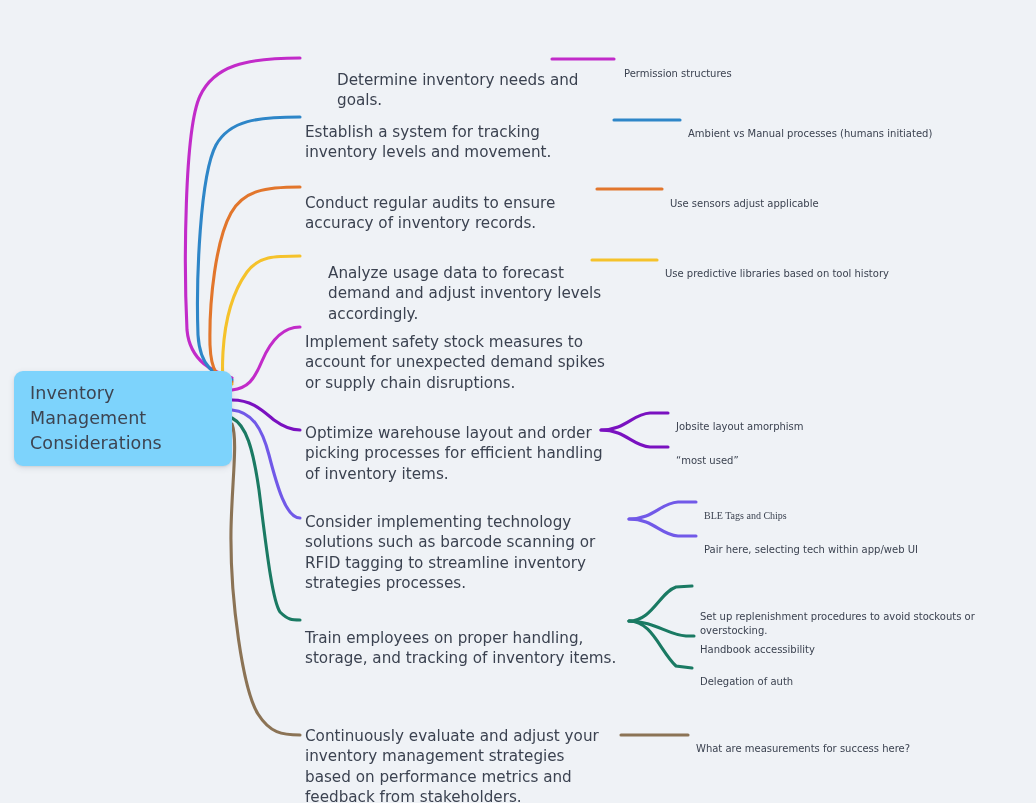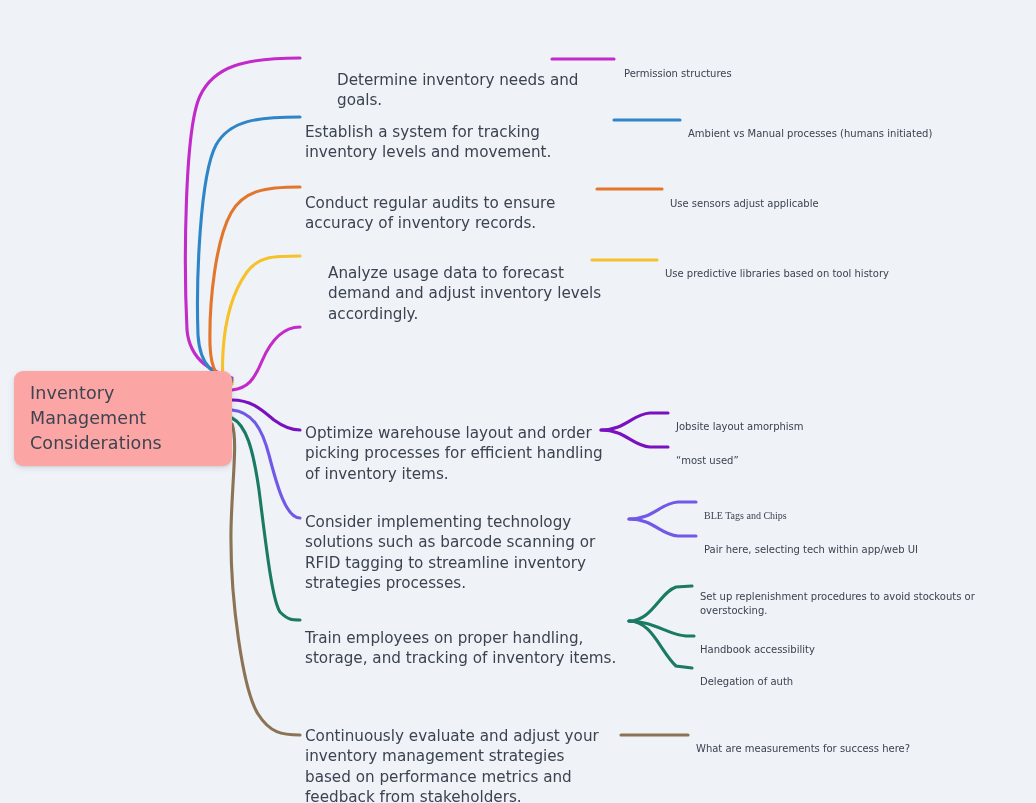--- a/index.html
+++ b/index.html
@@ -21,21 +21,21 @@
     width: 1036px;
     height: 803px;
     pointer-events: none;
   }
   .root-node {
     position: absolute;
     left: 14px;
     top: 371px;
     width: 218px;
     min-height: 68px;
-    background: #fca5a5;
+    background: #7dd3fc;
     border-radius: 9px;
     box-shadow: 0 2px 6px rgba(60,70,90,0.13), 0 1px 2px rgba(60,70,90,0.10);
     display: flex;
     align-items: center;
     box-sizing: border-box;
     padding: 10px 14px 10px 16px;
     z-index: 3;
   }
   .root-label {
     font-size: 17.5px;
@@ -121,20 +121,23 @@
   </div>
 
   <div class="branch-node" style="left:305px; top:173px; width:295px;">
     <span>Conduct regular audits to ensure accuracy of inventory records.</span>
   </div>
 
   <div class="branch-node" style="left:305px; top:243px; width:290px;margin-left:23px;">
     <span>Analyze usage data to forecast demand and adjust inventory levels accordingly.</span>
   </div>
 
+  <div class="branch-node" style="left:305px; top:312px; width:315px;">
+    <span>Implement safety stock measures to account for unexpected demand spikes or supply chain disruptions.</span>
+  </div>
 
   <div class="branch-node" style="left:305px; top:403px; width:300px;">
     <span>Optimize warehouse layout and order picking processes for efficient handling of inventory items.</span>
   </div>
 
   <div class="branch-node" style="left:305px; top:492px; width:325px;">
     <span>Consider implementing technology solutions such as barcode scanning or RFID tagging to streamline inventory strategies processes.</span>
   </div>
 
   <div class="branch-node" style="left:305px; top:608px; width:325px;">
@@ -170,21 +173,21 @@
   </div>
 
   <div class="leaf-node" style="left:704px; top:495px; width:230px;font-family:Liberation Serif, serif;">
     <span>BLE Tags and Chips</span>
   </div>
 
   <div class="leaf-node" style="left:704px; top:529px; width:290px;">
     <span>Pair here, selecting tech within app/web UI</span>
   </div>
 
-  <div class="leaf-node" style="left:700px; top:576px; width:310px;">
+  <div class="leaf-node" style="left:700px; top:596px; width:310px;">
     <span>Set up replenishment procedures to avoid stockouts or overstocking.</span>
   </div>
 
   <div class="leaf-node" style="left:700px; top:629px; width:250px;">
     <span>Handbook accessibility</span>
   </div>
 
   <div class="leaf-node" style="left:700px; top:661px; width:230px;">
     <span>Delegation of auth</span>
   </div>

